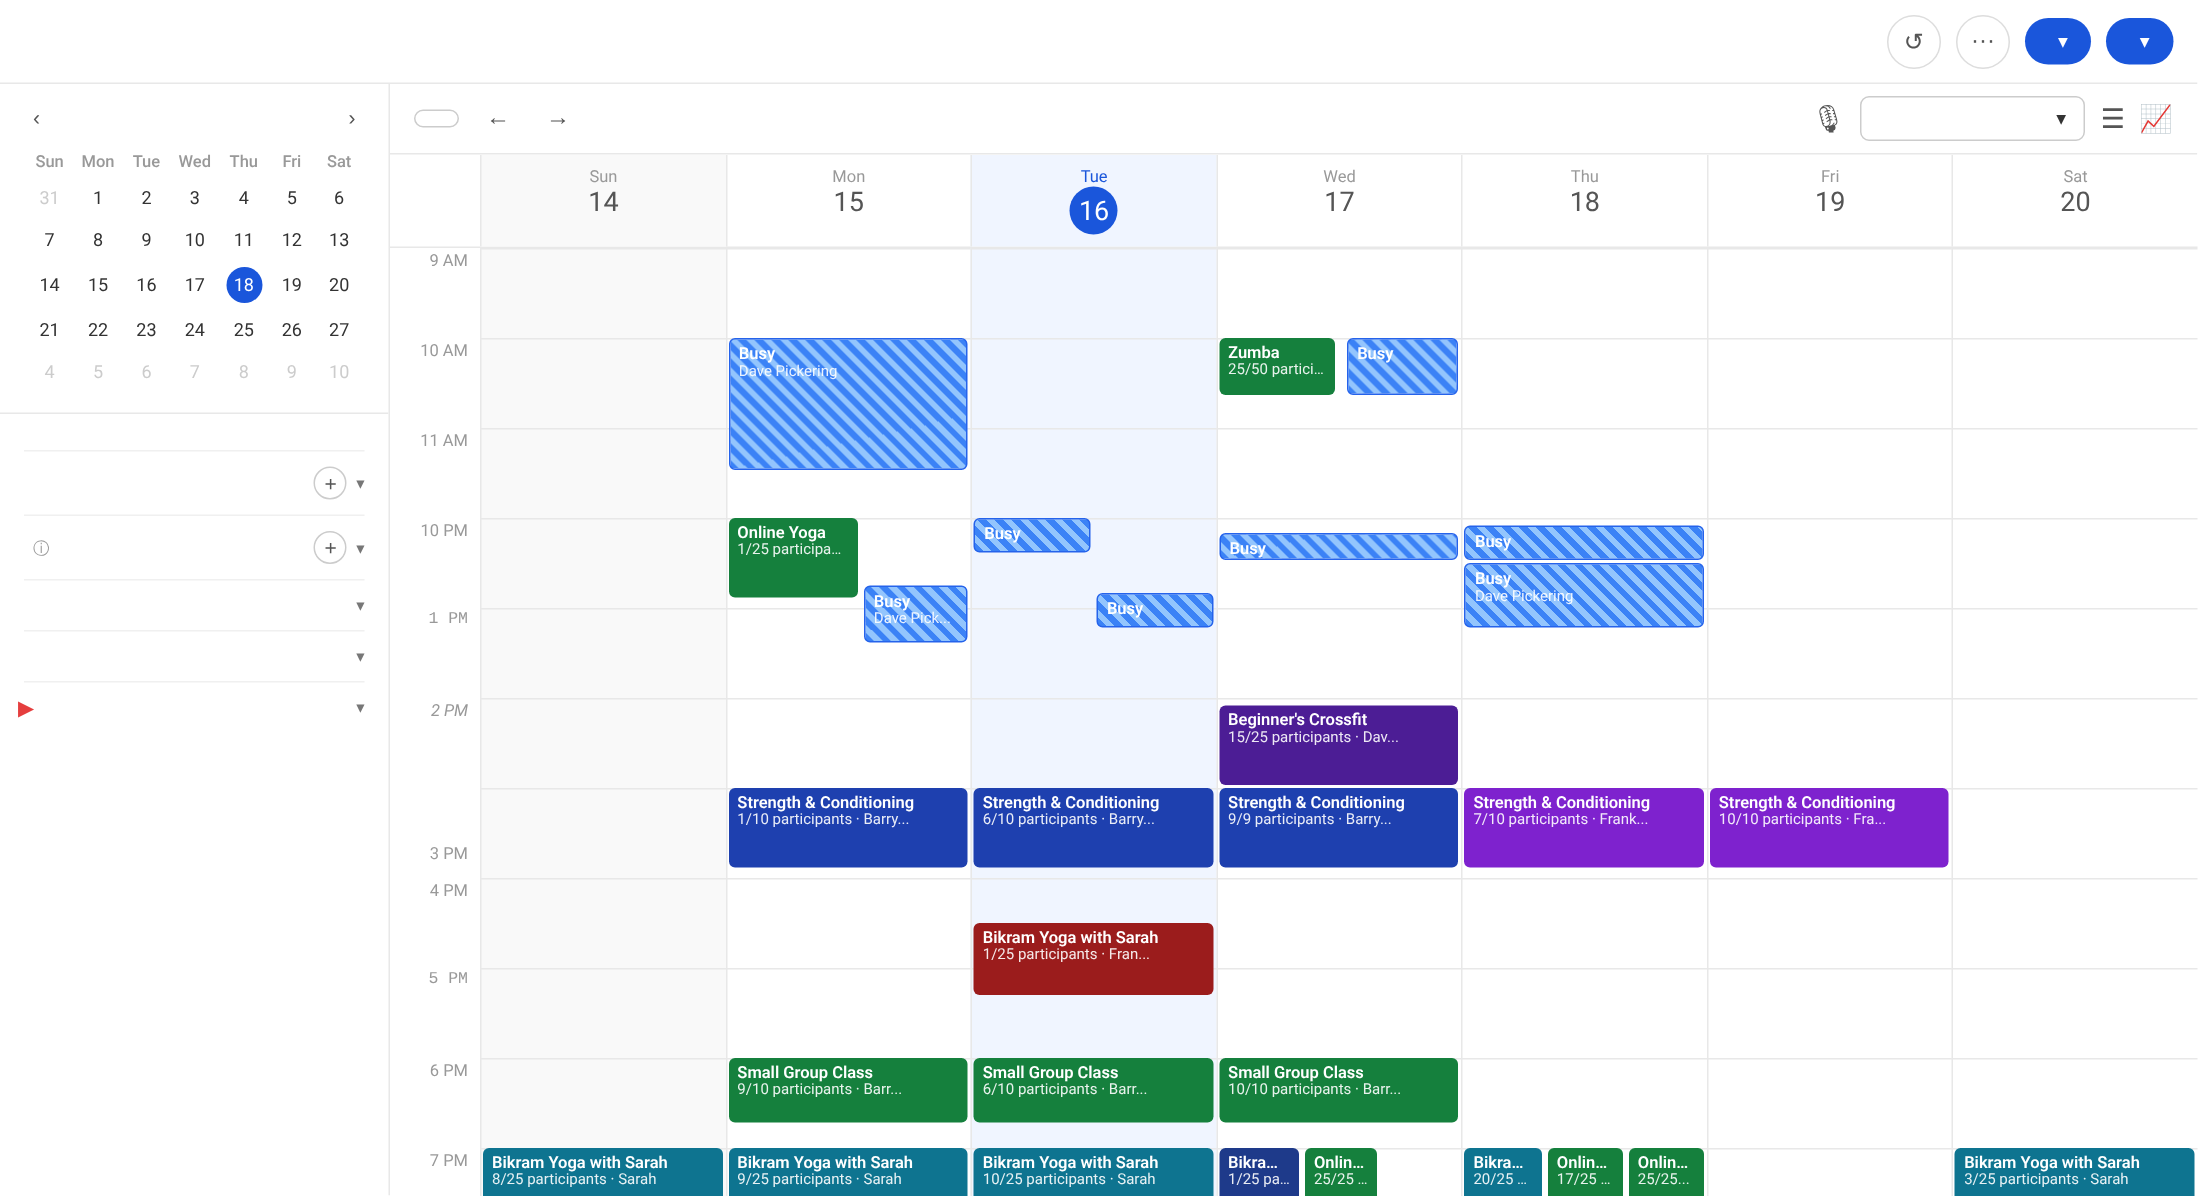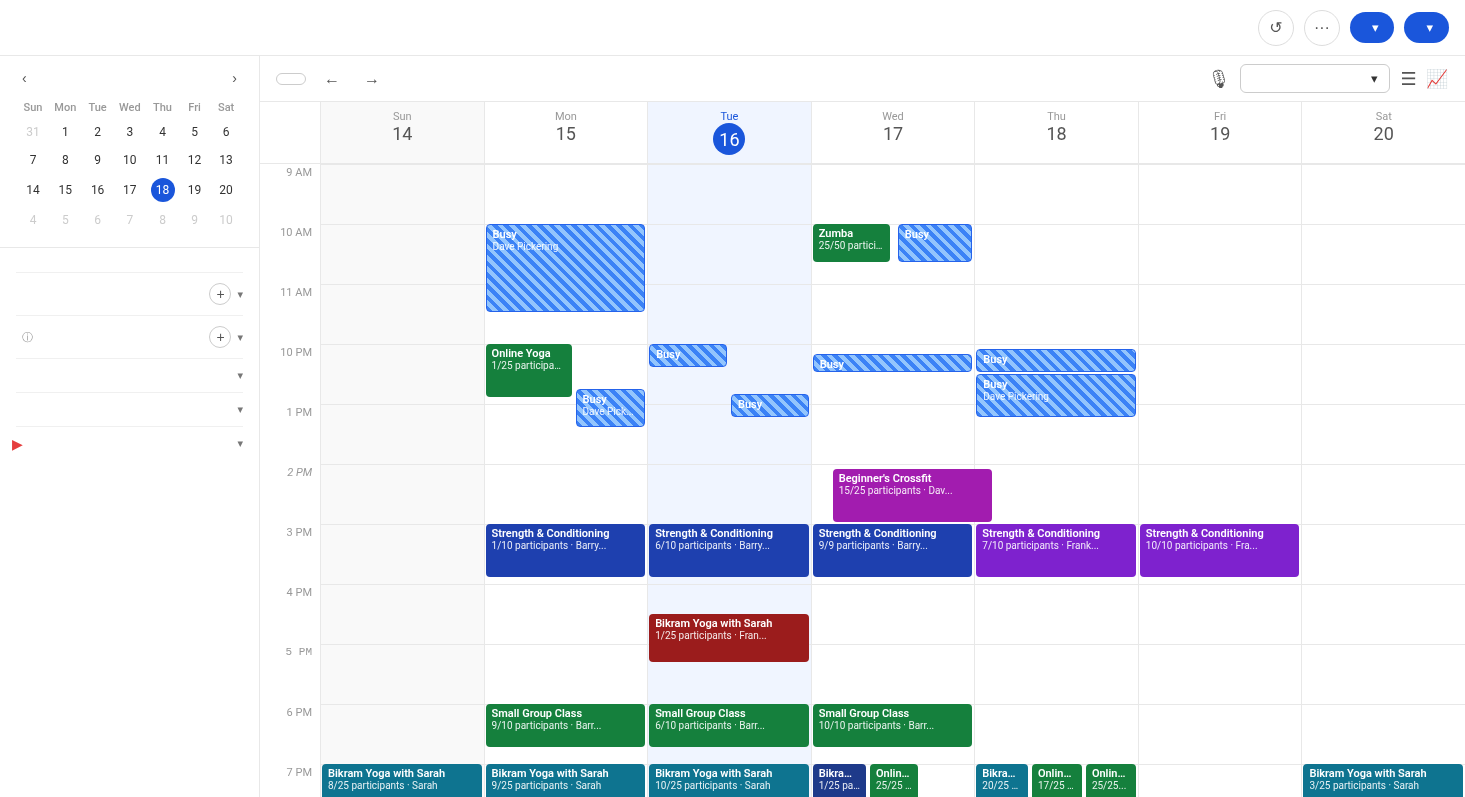--- a/index.html
+++ b/index.html
@@ -139,20 +139,29 @@
             <tr>
               <td>14</td>
               <td>15</td>
               <td>16</td>
               <td>17</td>
               <td><span class="day-today">18</span></td>
               <td>19</td>
               <td>20</td>
             </tr>
             <tr>
+              <td>21</td>
+              <td>22</td>
+              <td>23</td>
+              <td>24</td>
+              <td>25</td>
+              <td>26</td>
+              <td>27</td>
+            </tr>
+            <tr>
               <td style="color: rgb(204, 204, 204);">4</td>
               <td style="color: rgb(204, 204, 204);">5</td>
               <td style="color: rgb(204, 204, 204);">6</td>
               <td style="color: rgb(204, 204, 204);">7</td>
               <td style="color: rgb(204, 204, 204);">8</td>
               <td style="color: rgb(204, 204, 204);">9</td>
               <td style="color: rgb(204, 204, 204);">10</td>
             </tr>
           </tbody>
       </table>
@@ -285,37 +294,37 @@
           <div class="time-slot" style="grid-area: 3 / 7;"></div>
           <div class="time-slot" style="grid-area: 3 / 8;"></div>
           <div class="time-label" style="grid-area: 4 / 1;">10 PM</div>
           <div class="time-slot col-sun" style="grid-area: 4 / 2;"></div>
           <div class="time-slot" style="grid-area: 4 / 3;"></div>
           <div class="time-slot col-tue" style="grid-area: 4 / 4;"></div>
           <div class="time-slot" style="grid-area: 4 / 5;"></div>
           <div class="time-slot" style="grid-area: 4 / 6;"></div>
           <div class="time-slot" style="grid-area: 4 / 7;"></div>
           <div class="time-slot" style="grid-area: 4 / 8;"></div>
-          <div class="time-label" style="grid-area: 5 / 1;">1 PM</div>
+          <div class="time-label" style="grid-area: 5 / 1; font-family: Liberation Mono, monospace;">1 PM</div>
           <div class="time-slot col-sun" style="grid-area: 5 / 2;"></div>
           <div class="time-slot" style="grid-area: 5 / 3;"></div>
           <div class="time-slot col-tue" style="grid-area: 5 / 4;"></div>
           <div class="time-slot" style="grid-area: 5 / 5;"></div>
           <div class="time-slot" style="grid-area: 5 / 6;"></div>
           <div class="time-slot" style="grid-area: 5 / 7;"></div>
           <div class="time-slot" style="grid-area: 5 / 8;"></div>
           <div class="time-label" style="grid-area: 6 / 1; font-style: italic;">2 PM</div>
           <div class="time-slot col-sun" style="grid-area: 6 / 2;"></div>
           <div class="time-slot" style="grid-area: 6 / 3;"></div>
           <div class="time-slot col-tue" style="grid-area: 6 / 4;"></div>
           <div class="time-slot" style="grid-area: 6 / 5;"></div>
           <div class="time-slot" style="grid-area: 6 / 6;"></div>
           <div class="time-slot" style="grid-area: 6 / 7;"></div>
           <div class="time-slot" style="grid-area: 6 / 8;"></div>
-          <div class="time-label" style="grid-area: 7 / 1;">3 PM</div>
+          <div class="time-label" style="grid-area: 7 / 1; margin-top: 35px;">3 PM</div>
           <div class="time-slot col-sun" style="grid-area: 7 / 2;"></div>
           <div class="time-slot" style="grid-area: 7 / 3;"></div>
           <div class="time-slot col-tue" style="grid-area: 7 / 4;"></div>
           <div class="time-slot" style="grid-area: 7 / 5;"></div>
           <div class="time-slot" style="grid-area: 7 / 6;"></div>
           <div class="time-slot" style="grid-area: 7 / 7;"></div>
           <div class="time-slot" style="grid-area: 7 / 8;"></div>
           <div class="time-label" style="grid-area: 8 / 1;">4 PM</div>
           <div class="time-slot col-sun" style="grid-area: 8 / 2;"></div>
           <div class="time-slot" style="grid-area: 8 / 3;"></div>
@@ -402,21 +411,21 @@
             <div class="event" style="pointer-events: auto; top: 60px; height: 38px; left: calc(42.8571% + 2px); width: calc(7.14286% - 4px); right: auto; background: rgb(21, 128, 61);">
               <div class="event-title">Zumba</div>
               <div class="event-detail">25/50 participants</div>
             </div>
             <div class="event" style="pointer-events: auto; top: 60px; height: 38px; left: calc(50.2857% + 2px); width: calc(6.85714% - 4px); right: auto; background: repeating-linear-gradient(45deg, rgb(59, 130, 246), rgb(59, 130, 246) 4px, rgb(147, 197, 253) 4px, rgb(147, 197, 253) 8px); border: 1px solid rgb(37, 99, 235);">
               <div class="event-title">Busy</div>
             </div>
             <div class="event" style="pointer-events: auto; top: 190px; height: 18px; left: calc(42.8571% + 2px); width: calc(14.2857% - 4px); right: auto; background: repeating-linear-gradient(45deg, rgb(59, 130, 246), rgb(59, 130, 246) 4px, rgb(147, 197, 253) 4px, rgb(147, 197, 253) 8px); border: 1px solid rgb(37, 99, 235);">
               <div class="event-title">Busy</div>
             </div>
-            <div class="event" style="pointer-events: auto; top: 305px; height: 53px; left: calc(42.8571% + 2px); width: calc(14.2857% - 4px); right: auto; background: #a21caf; margin-left: 20px;">
+            <div class="event" style="pointer-events: auto; top: 305px; height: 53px; left: calc(42.8571% + 2px); width: calc(14.2857% - 4px); right: auto; background: #4c1d95;">
               <div class="event-title">Beginner's Crossfit</div>
               <div class="event-detail">15/25 participants · Dav...</div>
             </div>
             <div class="event" style="pointer-events: auto; top: 360px; height: 53px; left: calc(42.8571% + 2px); width: calc(14.2857% - 4px); right: auto; background: rgb(30, 64, 175);">
               <div class="event-title">Strength &amp; Conditioning</div>
               <div class="event-detail">9/9 participants · Barry...</div>
             </div>
             <div class="event" style="pointer-events: auto; top: 540px; height: 43px; left: calc(42.8571% + 2px); width: calc(14.2857% - 4px); right: auto; background: rgb(21, 128, 61);">
               <div class="event-title">Small Group Class</div>
               <div class="event-detail">10/10 participants · Barr...</div>

